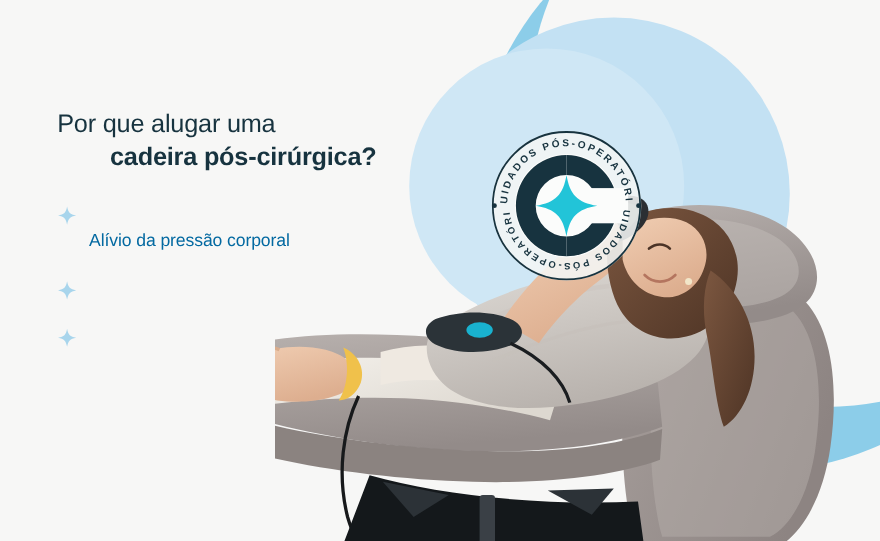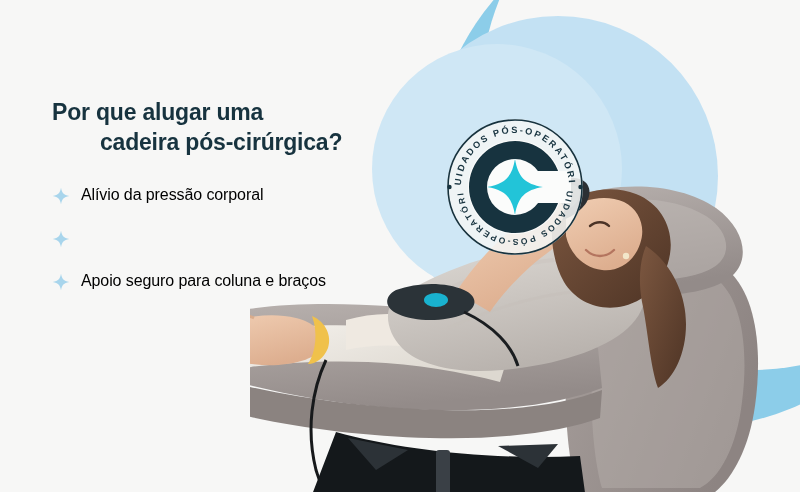--- a/index.html
+++ b/index.html
@@ -36,36 +36,37 @@
 
   
   .left-col{position:absolute;left:52px;top:98px;width:330px;}
   .headline{
     color:#17333f;
     font-size:23px;
     line-height:1.30;
     letter-spacing:-0.2px;
     margin:0 0 26px 0;
   }
-  .headline .line1{font-weight:700;display:block;}
+  .headline .line1{font-weight:400;display:block;}
   .headline .line2{font-weight:700;display:block;margin-left:48px;}
 
   .benefits{list-style:none;margin:0;padding:0;}
   .benefit{
     display:flex;align-items:flex-start;gap:11px;
     margin-bottom:22px;
   }
   .benefit:last-child{margin-bottom:0;}
   .spark{flex:0 0 auto;width:18px;height:18px;margin-top:3px;display:block;}
   .benefit-text{
-    color:#000000;
+    color:#0369a1;
     font-size:16px;
     line-height:1.32;
     font-weight:400;
     letter-spacing:-0.1px;
+    margin-top:25px;
   }
 
   
   .badge{position:absolute;left:443px;top:115px;width:144px;height:144px;}
   .badge svg{display:block;width:144px;height:144px;}
 
   
   .photo{position:absolute;left:250px;top:150px;width:560px;height:350px;}
   .photo svg{display:block;width:560px;height:350px;}
 </style>
@@ -256,19 +257,18 @@
         <svg class="spark" viewBox="0 0 24 24">
           <path d="M12 1 C13.6 8.6 15.4 10.4 23 12 C15.4 13.6 13.6 15.4 12 23 C10.4 15.4 8.6 13.6 1 12 C8.6 10.4 10.4 8.6 12 1 Z" fill="#a8d5ec"></path>
         </svg>
       </li>
 
 
       <li class="benefit">
         <svg class="spark" viewBox="0 0 24 24">
           <path d="M12 1 C13.6 8.6 15.4 10.4 23 12 C15.4 13.6 13.6 15.4 12 23 C10.4 15.4 8.6 13.6 1 12 C8.6 10.4 10.4 8.6 12 1 Z" fill="#a8d5ec"></path>
         </svg>
-        <span class="benefit-text">Apoio seguro para coluna e braços</span>
       </li>
 
     </ul>
   </div>
 
 </div>
 
 </body></html>

